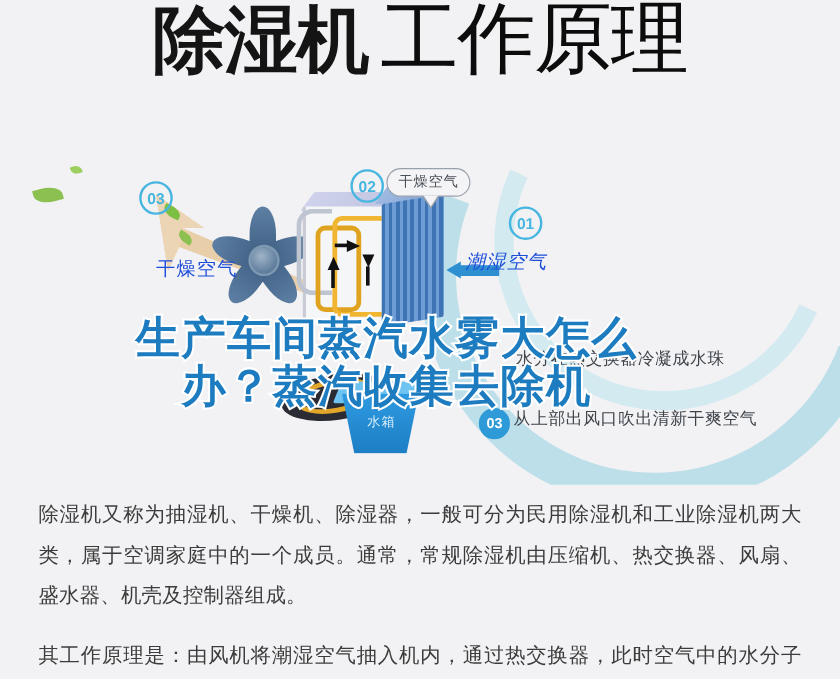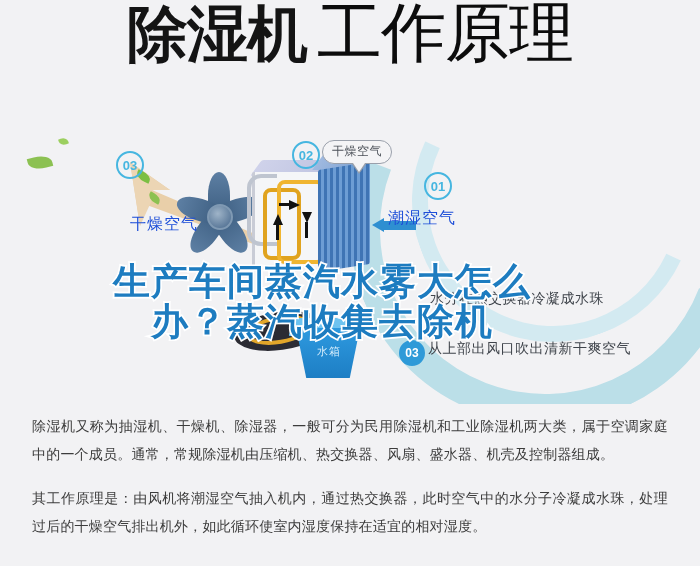--- a/index.html
+++ b/index.html
@@ -239,21 +239,21 @@
     left: 0; top: 0;
     width: 0; height: 0;
     border-top: 7px solid transparent;
     border-bottom: 7px solid transparent;
     border-right: 12px solid #2e8fd1;
   }
 
   
   .tank {
     position: absolute;
-    left: 292px;
+    left: 281px;
     top: 192px;
     width: 74px;
     height: 64px;
   }
   .tank-top {
     position: absolute;
     left: 0; top: 0;
     width: 74px; height: 18px;
     background: #6ec3f0;
     transform: skewX(-22deg);
@@ -352,21 +352,21 @@
 
   
   .lbl {
     position: absolute;
     color: #1d4ed8;
     font-size: 16px;
     letter-spacing: 1px;
     white-space: nowrap;
   }
   .lbl-dry   { left: 130px; top: 88px; }
-  .lbl-moist { left: 388px; top: 82px; }
+  .lbl-moist { left: 388px; top: 82px; font-style: italic; }
 
   .step-line {
     position: absolute;
     color: #3f444b;
     font-size: 14px;
     letter-spacing: .5px;
     white-space: nowrap;
   }
   .step-2 { left: 430px; top: 164px; }
   .step-3 { left: 428px; top: 214px; }
@@ -398,21 +398,21 @@
   .copy {
     position: absolute;
     left: 0;
     top: 412px;
     width: 700px;
     padding: 0 32px;
     box-sizing: border-box;
   }
   .para {
     color: #3c3c3c;
-    font-size: 14px;
+    font-size: 17px;
     line-height: 2.0;
     letter-spacing: .2px;
     margin: 0 0 16px 0;
     text-align: justify;
   }
   .para:last-child { margin-bottom: 0; }
 </style>
 </head>
 <body>
 

